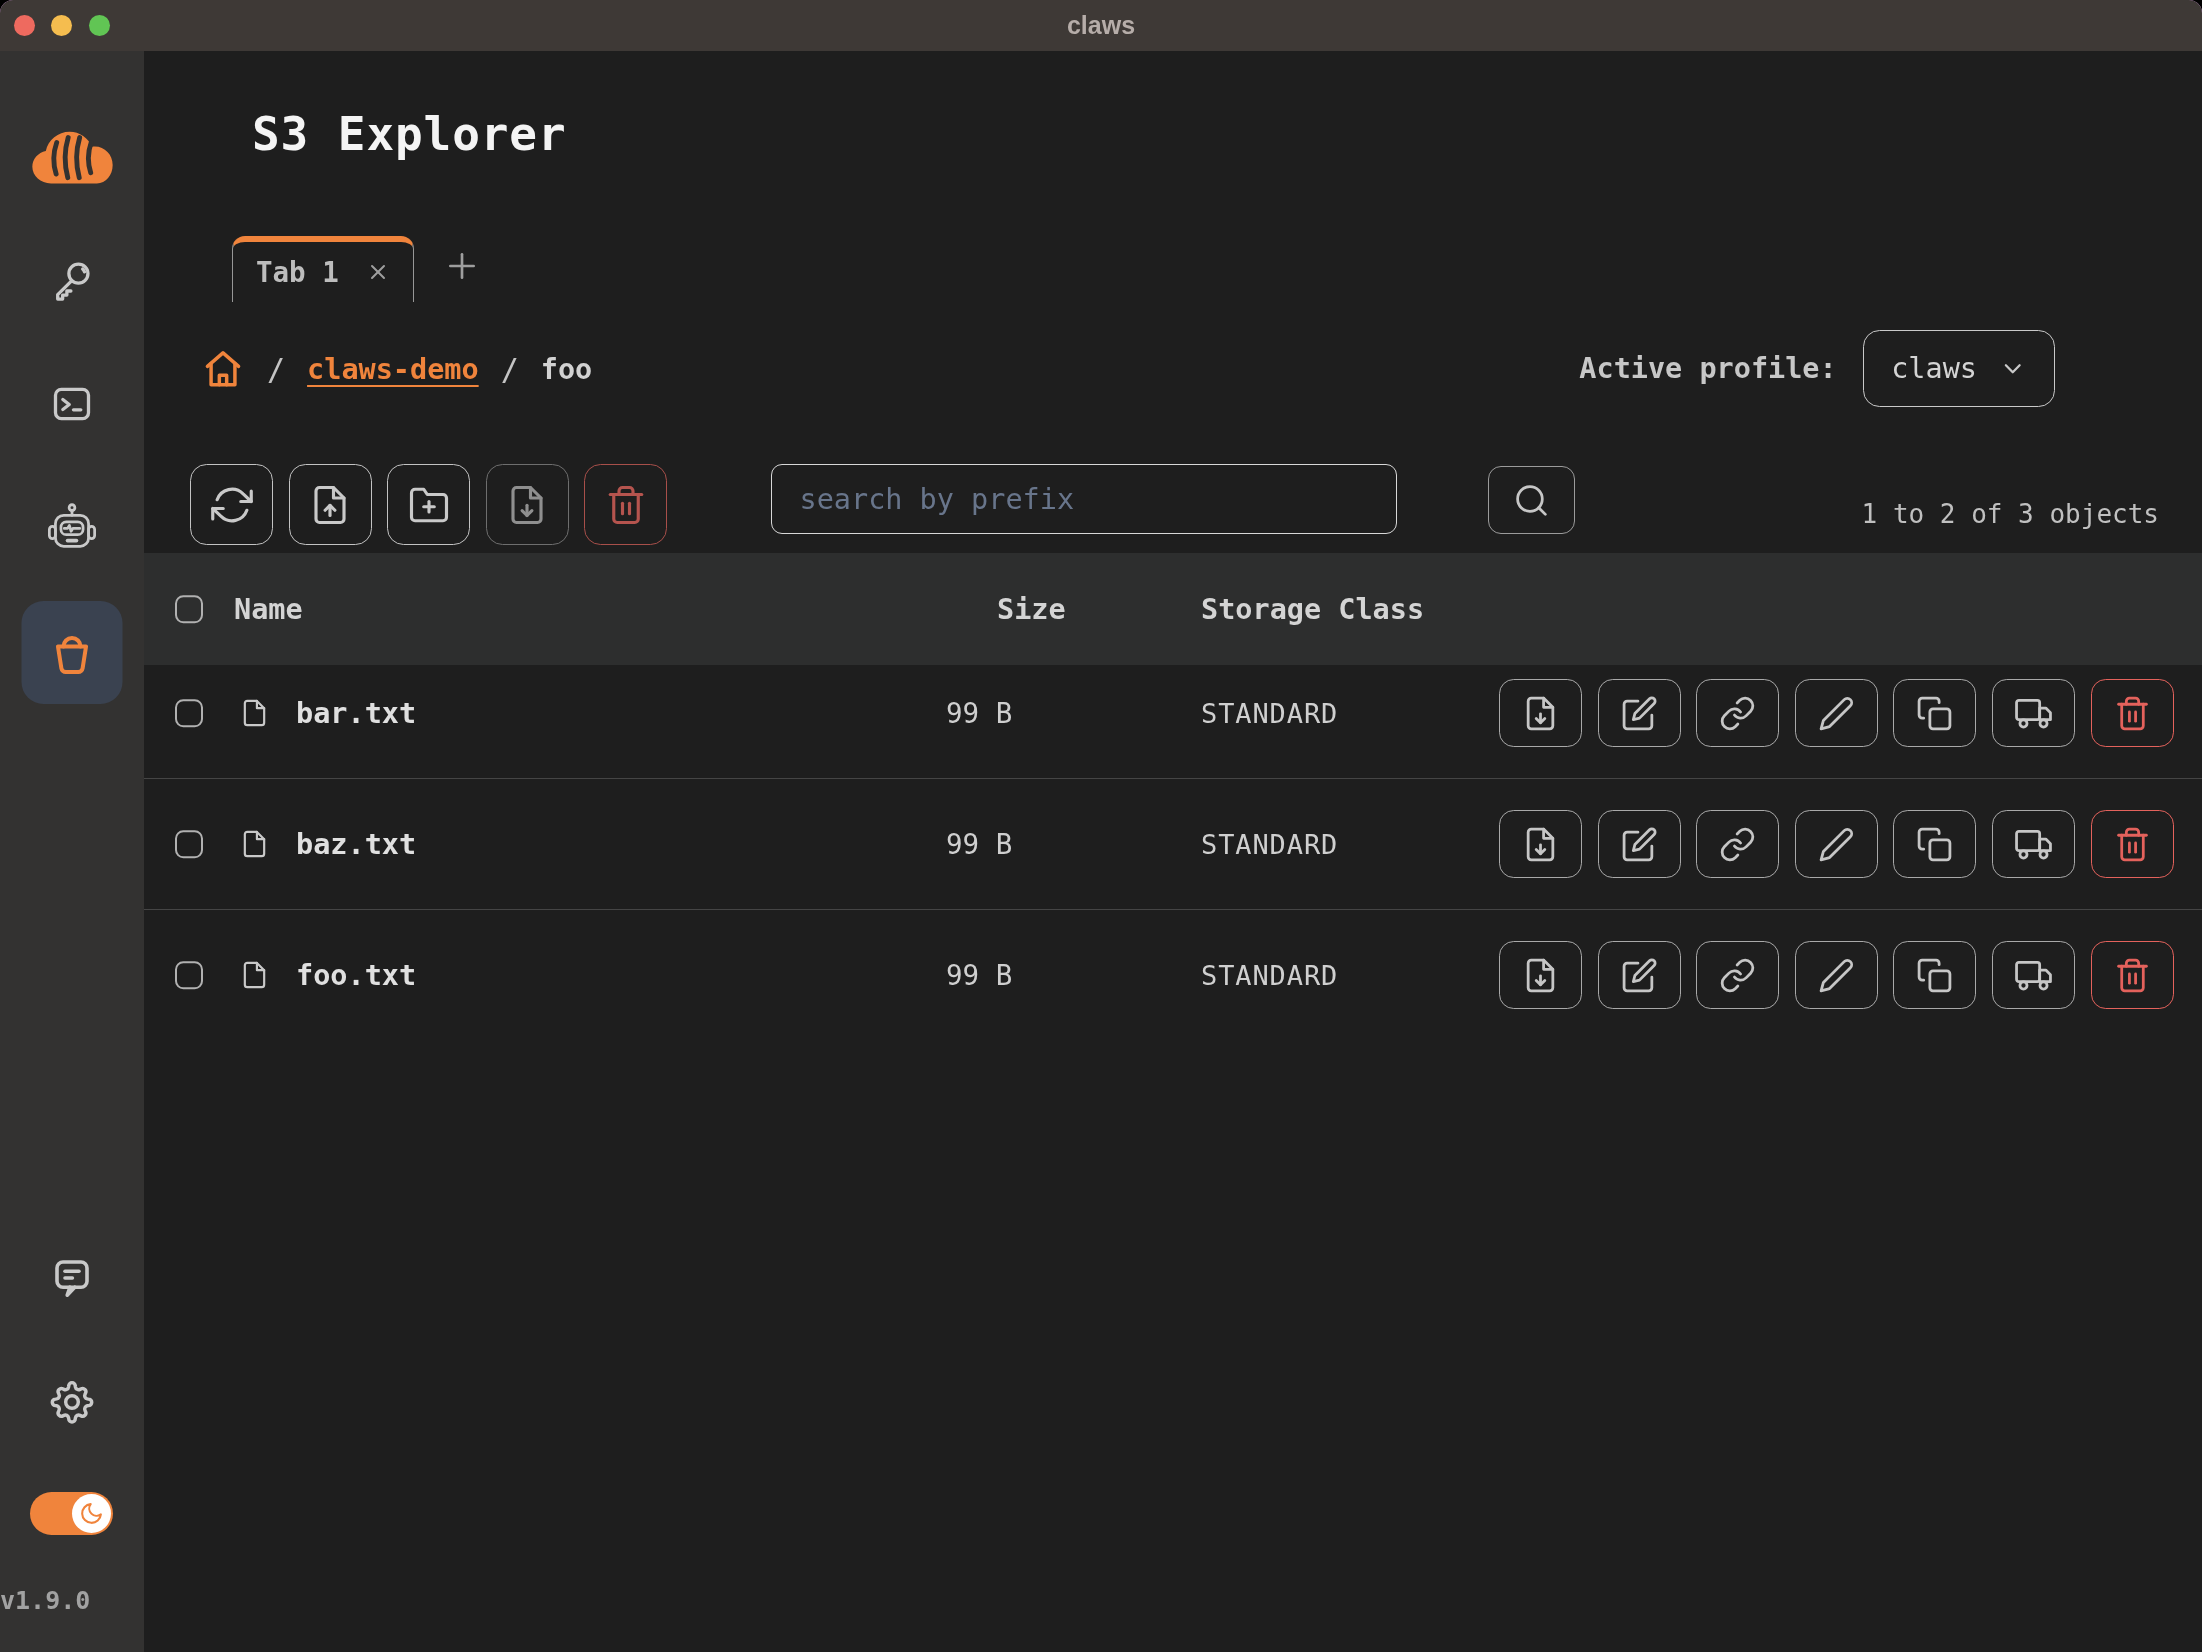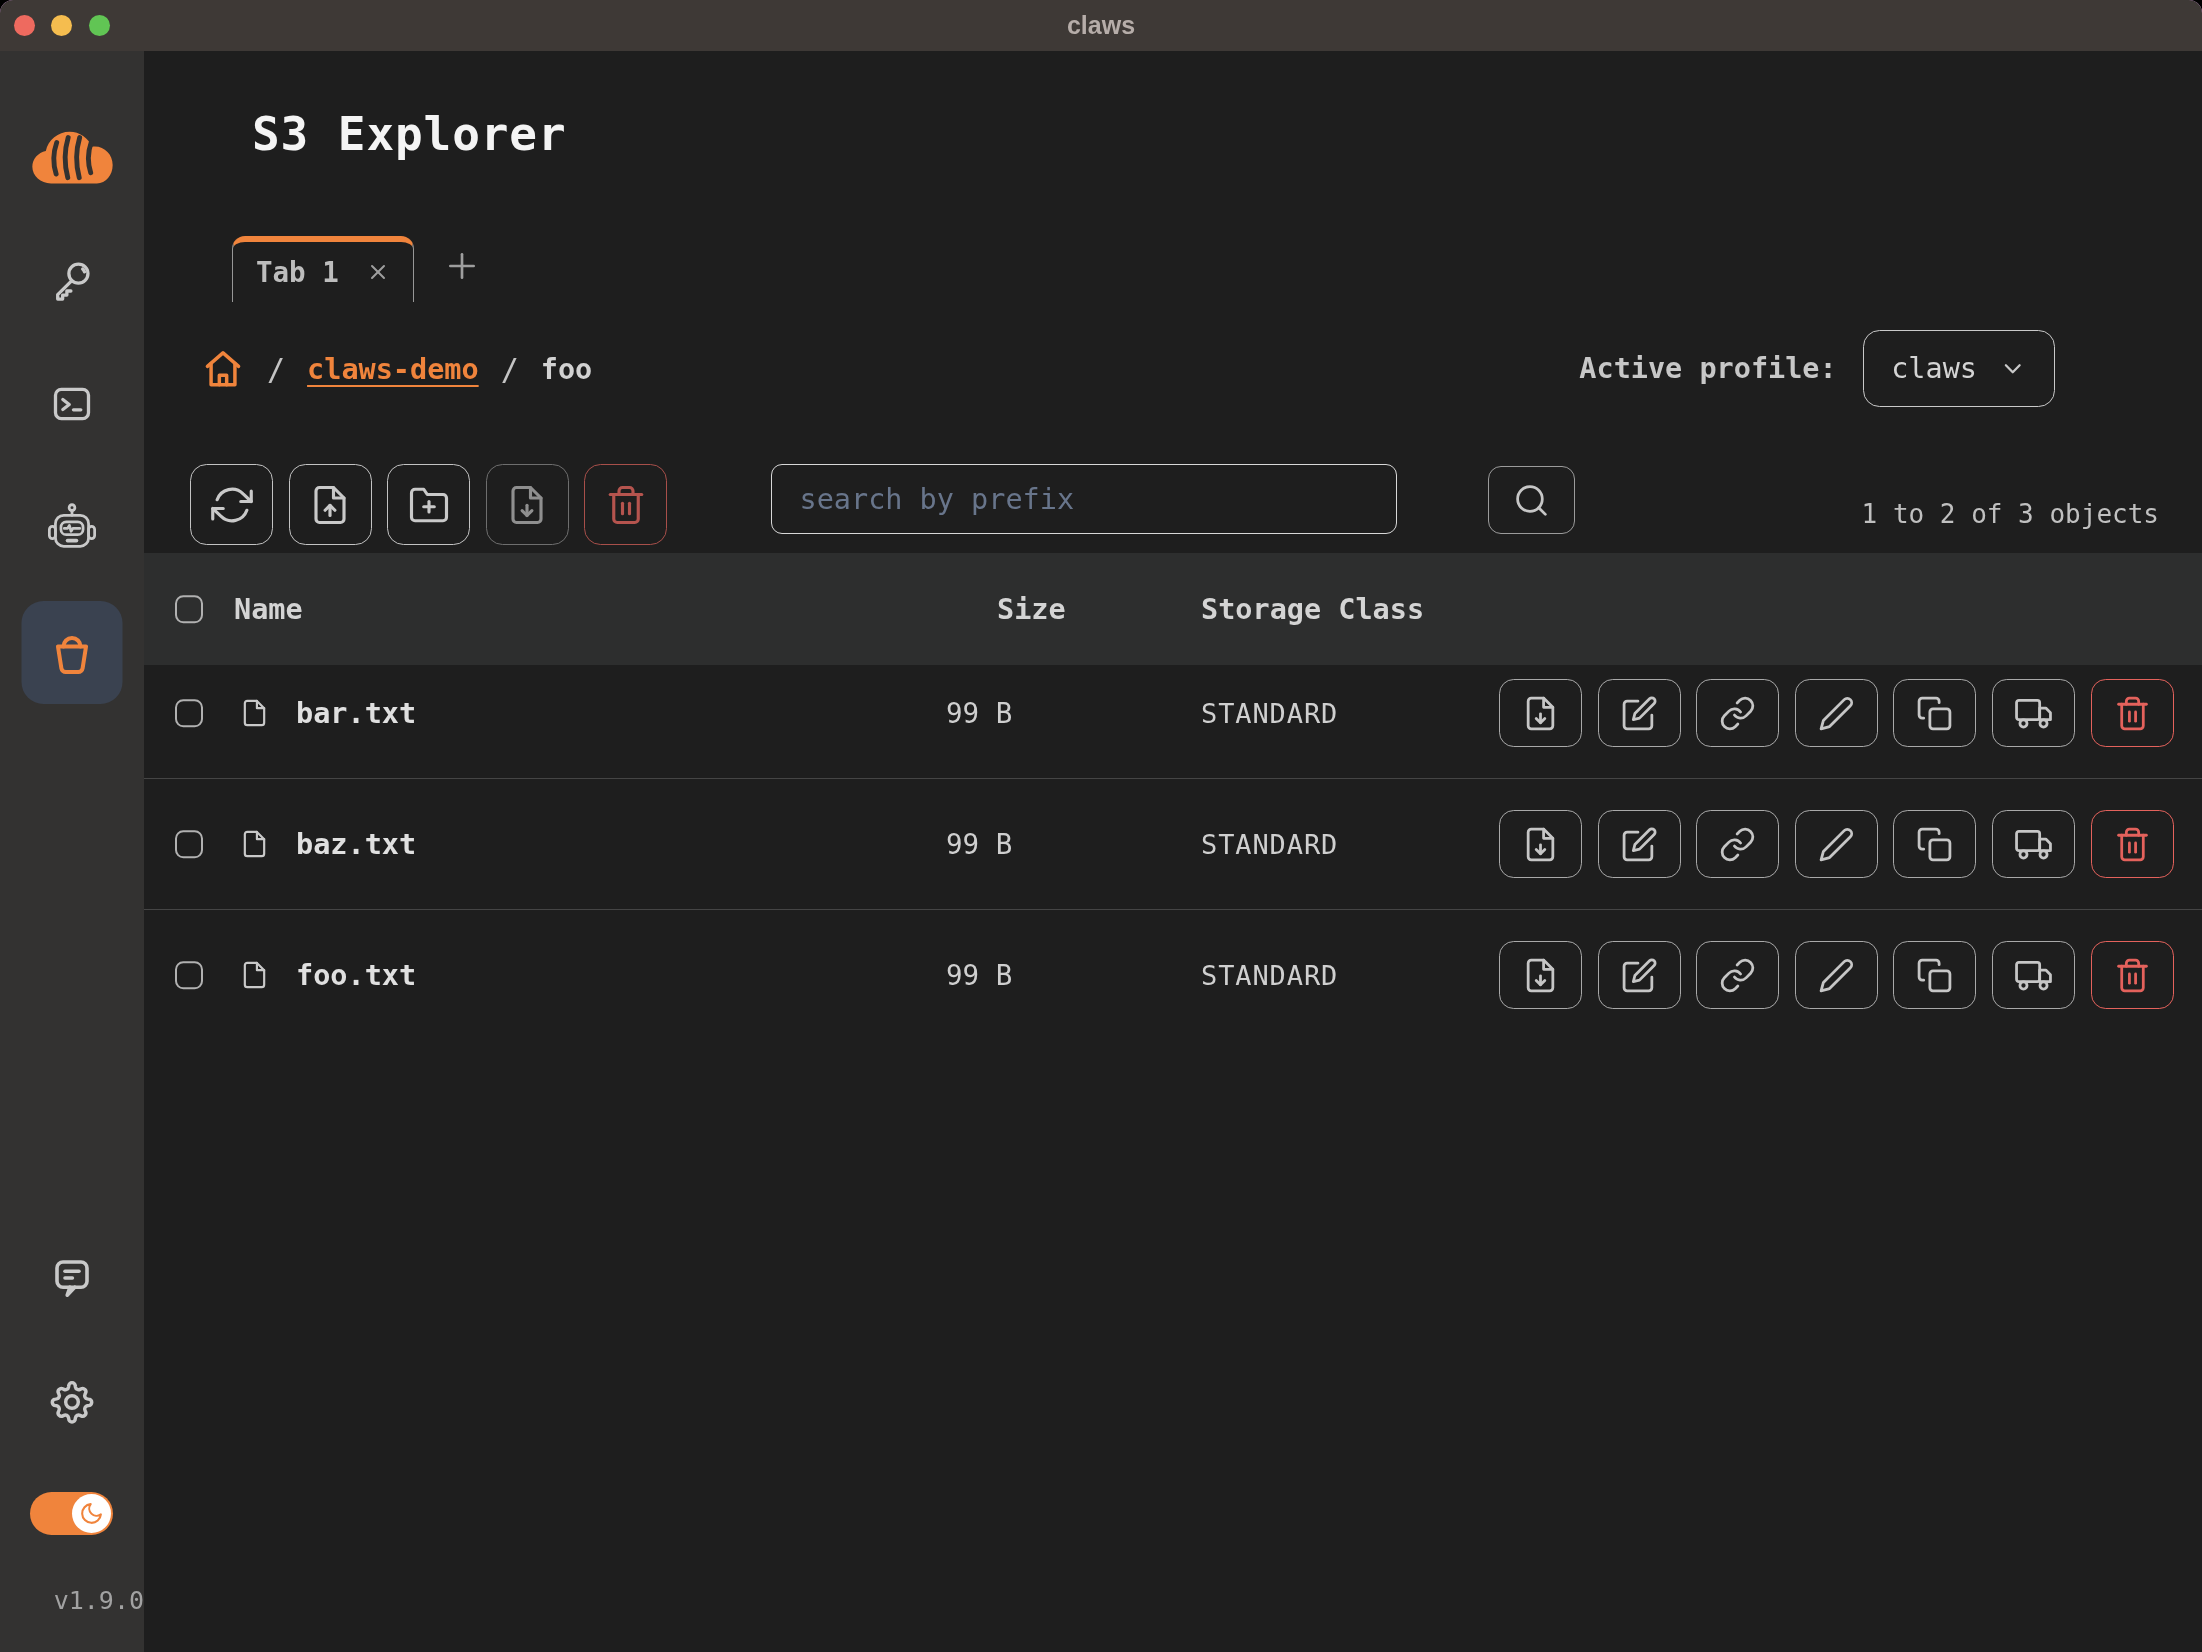--- a/index.html
+++ b/index.html
@@ -30,21 +30,21 @@
   .side-buckets .icon{width:51px;height:51px;}
   .side-item .icon{width:100%;height:100%;}
   .side-buckets.active .icon{width:51px;height:51px;}
   .side-feedback{top:1203px;width:48px;height:48px;}
   .side-settings{top:1328px;width:46px;height:46px;}
   .theme-toggle{position:absolute;left:30px;top:1441px;width:83px;height:43px;border-radius:22px;
                 background:#f0843c;border:none;padding:0;cursor:pointer;}
   .knob{position:absolute;right:1.8px;top:1.8px;width:39px;height:39px;border-radius:50%;background:#ffffff;
         display:flex;align-items:center;justify-content:center;}
   .knob .icon{width:25px;height:25px;color:#f0843c;}
-  .version{position:absolute;left:0;right:0;top:1535px;text-align:right;color:#a2a2a2;font-size:25px;}
+  .version{position:absolute;left:0;right:0;top:1535px;text-align:left;color:#a2a2a2;font-size:25px;font-weight:bold;}
   
   h1.page-title{position:absolute;left:92px;top:40px;margin:16px;font-size:46px;font-weight:bold;color:#f4f4f4;letter-spacing:0.9px;}
   .tab{position:absolute;left:88px;top:185px;width:182px;height:66px;box-sizing:border-box;cursor:pointer;
        border:1.8px solid #979797;border-bottom:none;border-top:6.4px solid #f0843c;border-radius:13px 13px 0 0;
        display:flex;align-items:center;justify-content:space-between;padding:0 23px;background:transparent;}
   .tab-label{font-size:27.5px;font-weight:bold;color:#bdbdbd;}
   .tab-close{width:24px;height:24px;color:#9e9e9e;cursor:pointer;}
   .tab-add{position:absolute;left:294px;top:191px;width:48px;height:48px;background:none;border:none;padding:3.7px;
            color:#9e9e9e;cursor:pointer;}
   .tab-add .icon{width:40px;height:40px;}

